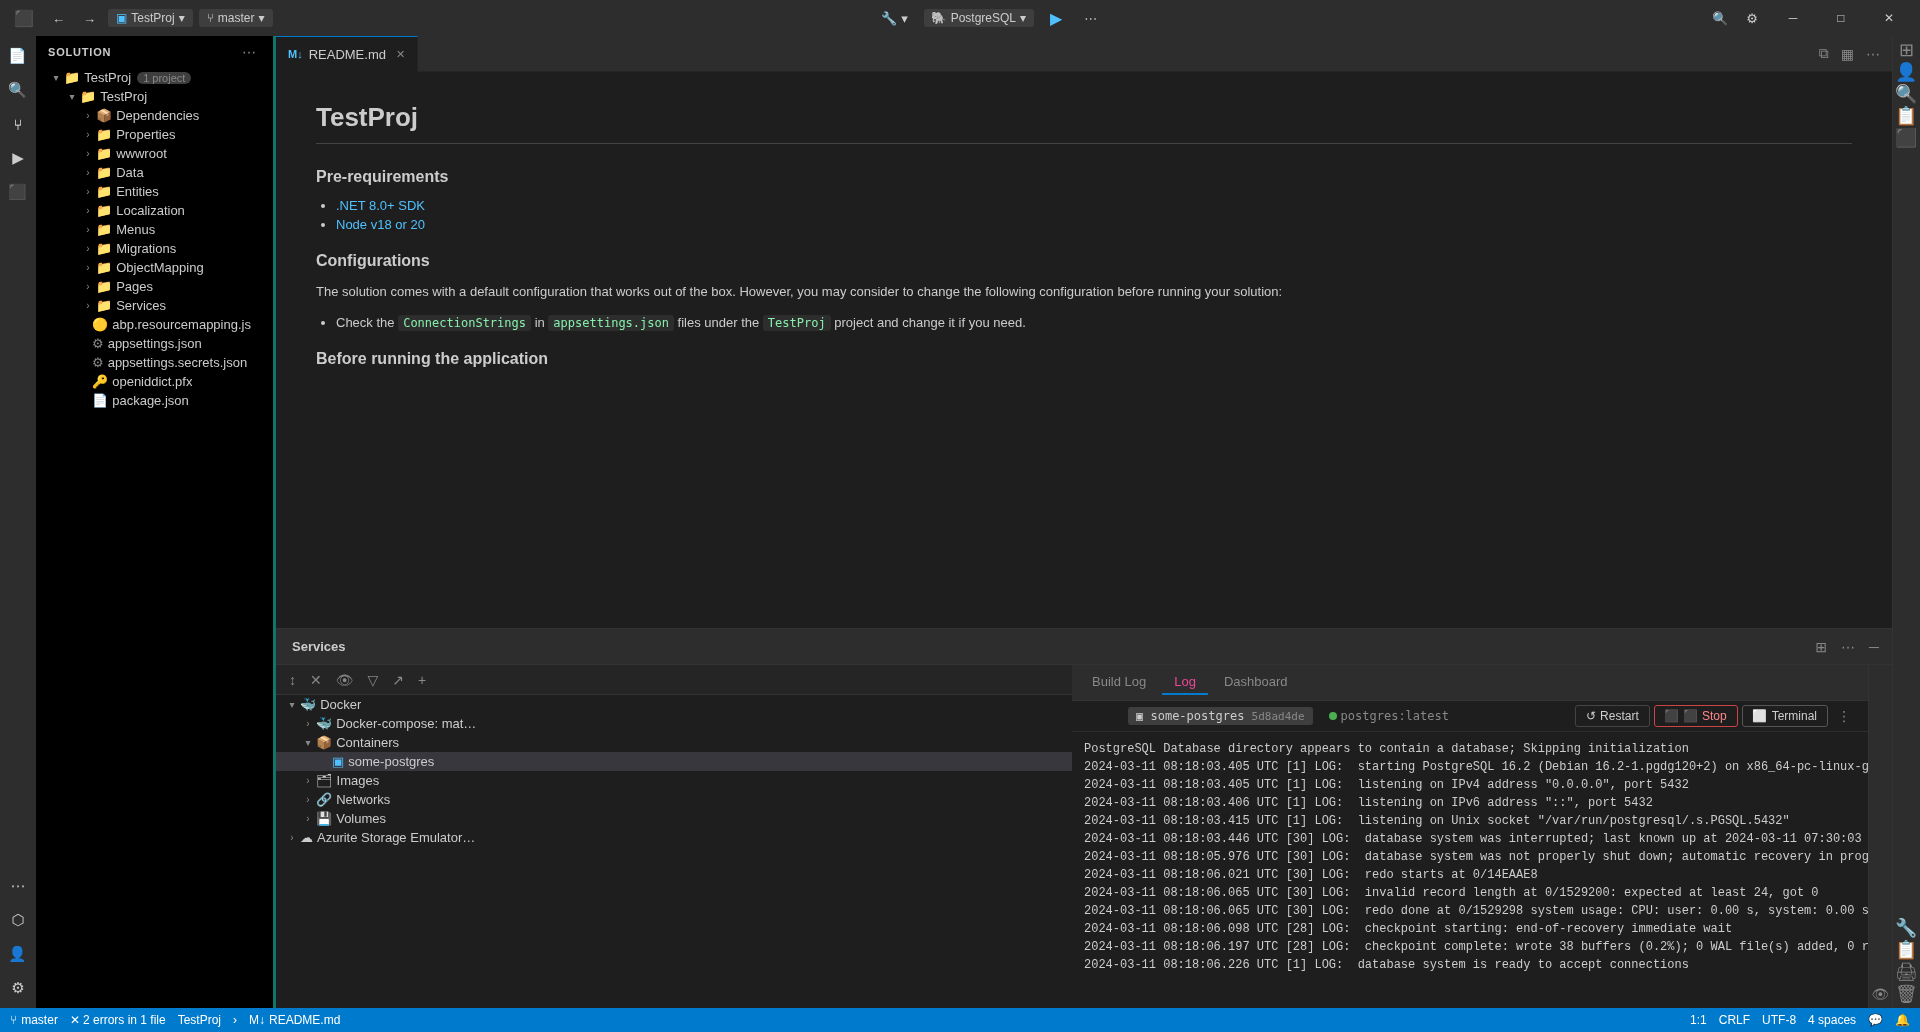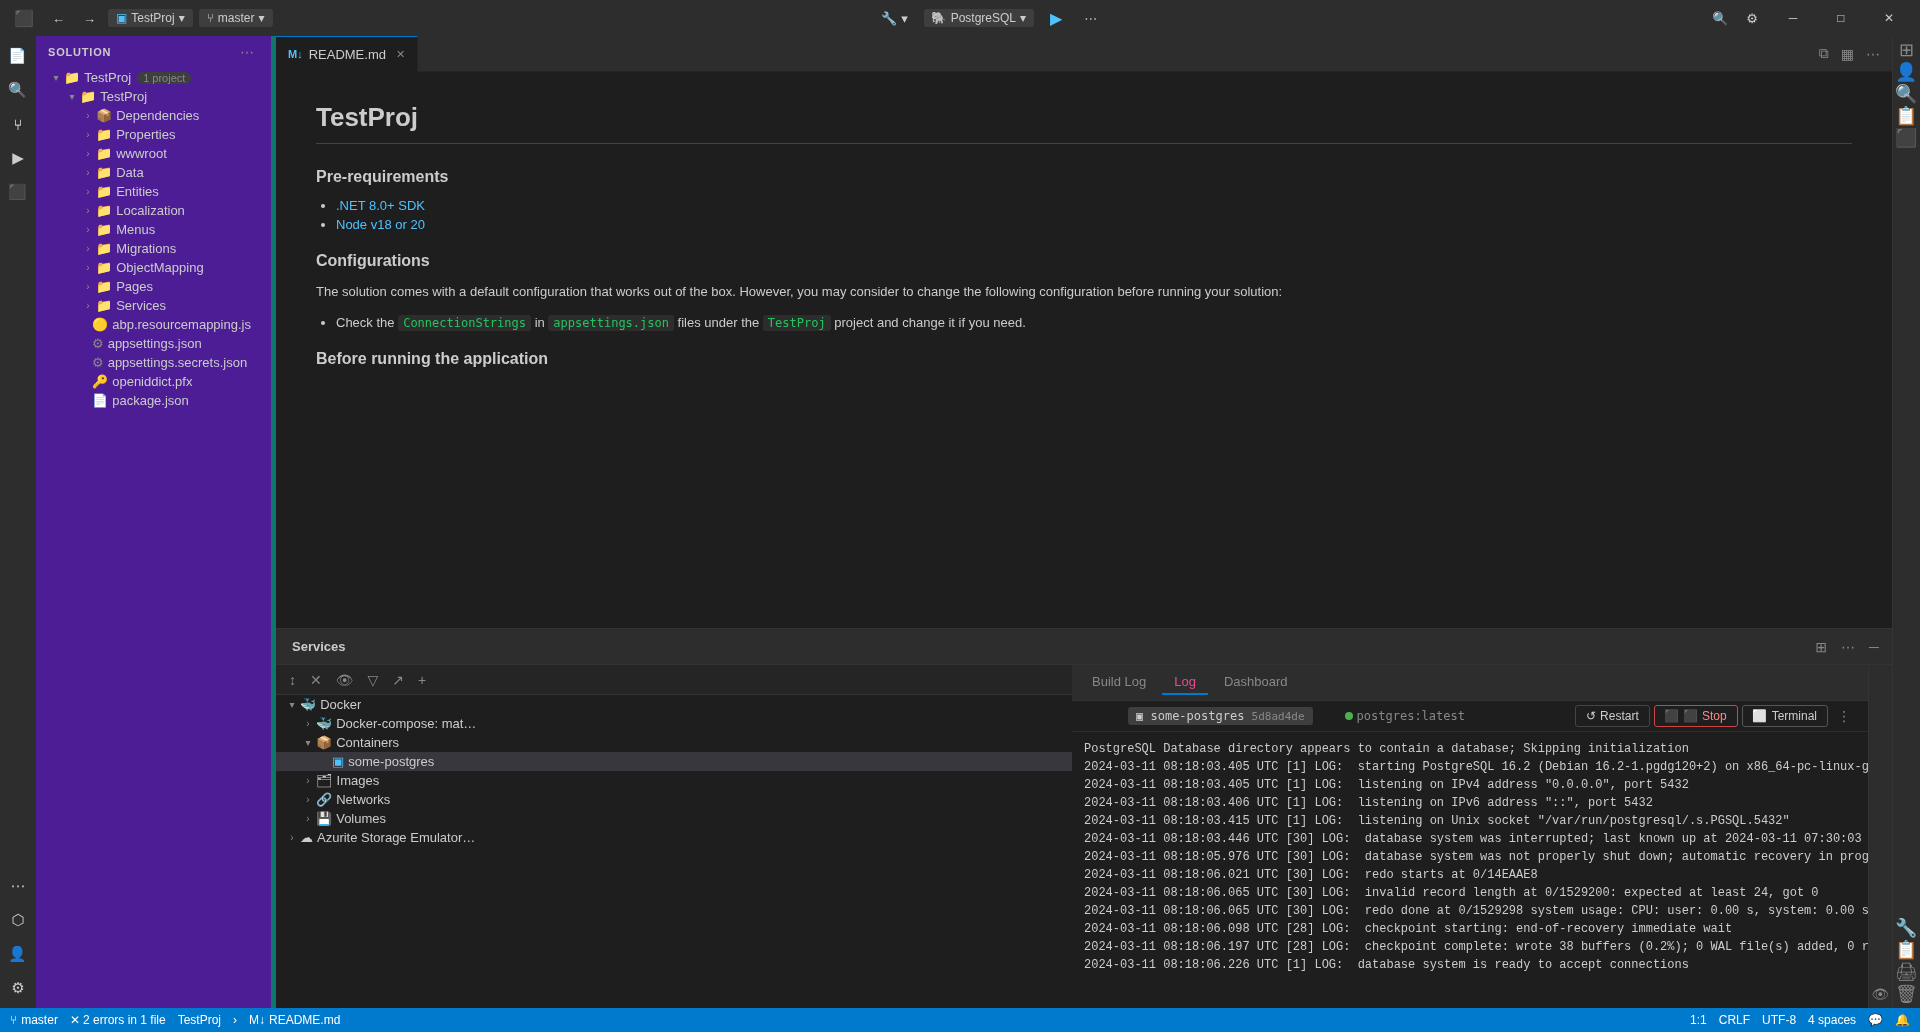--- a/index.html
+++ b/index.html
@@ -19,21 +19,21 @@
     
     .main-layout { display: flex; flex: 1; overflow: hidden; }
 
     
     .activity-bar { width: 36px; background: #2d2d2d; display: flex; flex-direction: column; align-items: center; padding: 4px 0; gap: 2px; flex-shrink: 0; }
     .activity-btn { width: 32px; height: 32px; background: transparent; border: none; color: #cccccc; cursor: pointer; display: flex; align-items: center; justify-content: center; border-radius: 4px; font-size: 15px; }
     .activity-btn.active { color: white; }
     .activity-spacer { flex: 1; }
 
     
-    .sidebar { width: 240px; background: #4c1d95; display: flex; flex-direction: column; flex-shrink: 0; border-right: 5px solid #0f766e; overflow: hidden; justify-content: space-between; }
+    .sidebar { width: 240px; background: #000000; display: flex; flex-direction: column; flex-shrink: 0; border-right: 3px solid #0f766e; overflow: hidden; justify-content: space-between; }
     .sidebar-header { padding: 6px 12px; font-size: 11px; font-weight: 600; text-transform: uppercase; letter-spacing: 0.8px; color: #cccccc; display: flex; align-items: center; justify-content: space-between; }
     .sidebar-tree { flex: 1; overflow-y: auto; font-size: 13px; }
     .tree-item { display: flex; align-items: center; padding: 2px 0; cursor: pointer; white-space: nowrap; overflow: hidden; padding-left: 4px; }
     .tree-item.selected { background: #37373d; }
     .tree-indent { display: inline-block; }
     .tree-arrow { width: 16px; text-align: center; font-size: 10px; color: #888; flex-shrink: 0; }
     .tree-icon { margin-right: 4px; font-size: 13px; flex-shrink: 0; }
     .tree-label { overflow: hidden; text-overflow: ellipsis; }
     .badge { background: #3e3e3e; border-radius: 8px; padding: 0 6px; font-size: 11px; margin-left: 6px; color: #888; }
 
@@ -50,42 +50,42 @@
 
     
     .editor-area { flex: 1; background: #1e1e1e; overflow-y: auto; padding: 30px 40px; }
     .editor-area h1 { color: #cccccc; font-size: 26px; font-weight: 600; margin-bottom: 24px; border-bottom: 1px solid #444; padding-bottom: 10px; }
     .editor-area h2 { color: #cccccc; font-size: 20px; font-weight: 600; margin-bottom: 16px; margin-top: 24px; }
     .editor-area h3 { color: #cccccc; font-size: 16px; font-weight: 600; margin-top: 20px; margin-bottom: 12px; }
     .editor-area p { color: #cccccc; line-height: 1.6; margin-bottom: 12px; }
     .editor-area a { color: #4fc1ff; text-decoration: none; }
     .editor-area ul { padding-left: 20px; }
     .editor-area li { color: #cccccc; margin-bottom: 4px; }
-    .editor-area code { background: #2d2d2d; padding: 1px 5px; border-radius: 3px; font-family: Consolas, monospace; font-size: 12px; color: #22c55e; }
+    .editor-area code { background: #2d2d2d; padding: 1px 5px; border-radius: 3px; font-family: Consolas, monospace; font-size: 12px; color: #86efac; }
 
     
     .bottom-panel { height: 380px; background: #1e1e1e; display: flex; flex-direction: column; border-top: 1px solid #333; flex-shrink: 0; }
     .panel-header { height: 36px; background: #2d2d2d; display: flex; align-items: center; justify-content: space-between; padding: 0 8px; flex-shrink: 0; border-bottom: 1px solid #333; }
     .panel-title { font-size: 13px; font-weight: 600; color: #cccccc; padding: 0 8px; }
     .panel-actions { display: flex; align-items: center; gap: 4px; }
     .panel-action-btn { background: transparent; border: none; color: #888; cursor: pointer; padding: 2px 5px; font-size: 14px; }
 
     
     .services-layout { display: flex; flex: 1; overflow: hidden; }
     .services-toolbar { height: 30px; background: #252526; display: flex; align-items: center; padding: 0 8px; gap: 4px; border-bottom: 1px solid #333; }
     .services-panel-wrap { display: flex; flex-direction: column; flex: 1; overflow: hidden; }
     .services-tree-content { flex: 1; overflow-y: auto; }
     
     
     .log-area { flex: 1; display: flex; flex-direction: column; overflow: hidden; }
     .log-tabs { display: flex; align-items: center; background: #2d2d2d; padding: 0 8px; height: 36px; gap: 4px; border-bottom: 1px solid #333; flex-shrink: 0; }
     .log-tab { padding: 4px 12px; color: #888; cursor: pointer; font-size: 13px; border-bottom: 2px solid transparent; }
     .log-tab.active { color: #ec4899; border-bottom: 2px solid #007acc; }
     .log-header { display: flex; align-items: center; justify-content: space-between; padding: 4px 12px; background: #1e1e1e; border-bottom: 1px solid #2d2d2d; flex-shrink: 0; }
-    .log-info { display: flex; align-items: flex-start; gap: 24px; font-size: 12px; padding-left: 44px; }
+    .log-info { display: flex; align-items: flex-start; gap: 8px; font-size: 12px; padding-left: 44px; }
     .log-container-badge { background: #3e3e3e; color: #cccccc; padding: 2px 8px; border-radius: 3px; font-size: 12px; font-family: Consolas, monospace; }
     .log-tag-badge { background: transparent; color: #888; padding: 2px 8px; border-radius: 3px; font-size: 12px; font-family: Consolas, monospace; display: flex; align-items: center; gap: 4px; }
     .green-dot { width: 8px; height: 8px; background: #4caf50; border-radius: 50%; display: inline-block; }
     .log-actions { display: flex; align-items: center; gap: 4px; }
     .log-btn { background: transparent; border: 1px solid #444; color: #cccccc; cursor: pointer; padding: 3px 10px; border-radius: 3px; font-size: 12px; display: flex; align-items: center; gap: 4px; }
     .log-btn.stop { border-color: #c44; color: #f88; }
     .log-btn.terminal { border-color: #555; }
     .log-content { flex: 1; overflow-y: auto; background: #1e1e1e; padding: 8px 12px; font-family: Consolas, 'Courier New', monospace; font-size: 12px; color: #cccccc; }
     .log-line { line-height: 1.5; white-space: pre; }
 

